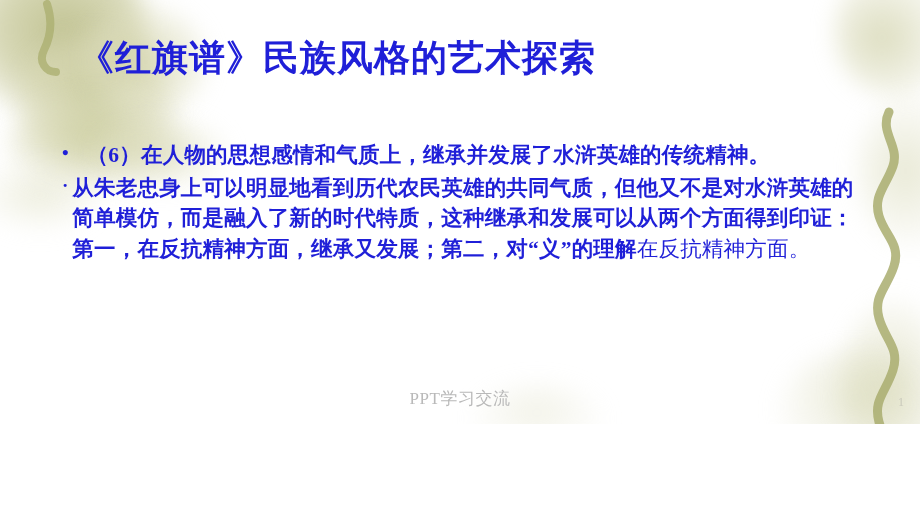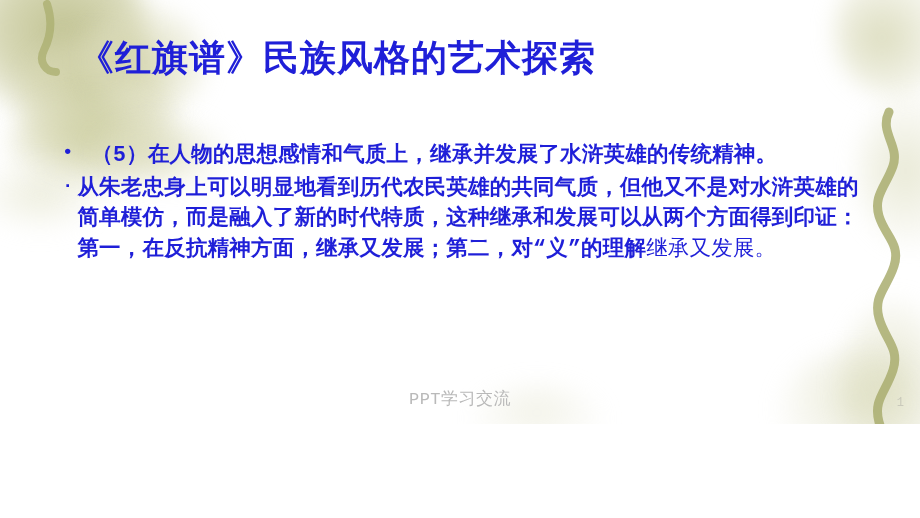--- a/index.html
+++ b/index.html
@@ -6,21 +6,21 @@
     margin: 0;
     padding: 0;
     background: #ffffff;
   }
   #slide {
     position: relative;
     width: 920px;
     height: 424px;
     background: #ffffff;
     overflow: hidden;
-    font-family: Liberation Mono, monospace;
+    font-family: Liberation Serif, serif;
   }
 
   
   .deco-layer {
     position: absolute;
     inset: 0;
     pointer-events: none;
   }
   .blob {
     position: absolute;
@@ -180,26 +180,26 @@
       <path d="M47,4 C53,22 50,38 44,50 C38,62 46,72 56,72" fill="none" stroke="#a9ad6e" stroke-width="8" stroke-linecap="round" opacity="0.75"></path>
     </svg>
   </div>
 
   <div class="title">《红旗谱》民族风格的艺术探索</div>
 
   <div class="body-block">
 
     <div class="bullet bullet-1">
       <span class="dot">•</span>
-      <span class="txt">（5）在人物的思想感情和气质上，继承并发展了水浒英雄的传统精神。</span>
+      <span class="txt">（6）在人物的思想感情和气质上，继承并发展了水浒英雄的传统精神。</span>
     </div>
 
     <div class="bullet bullet-2">
       <span class="dot">·</span>
-      <span class="txt"><span>从朱老忠身上可以明显地看到历代农民英雄的共同气质，但他又不是对水浒英雄的简单模仿，而是融入了新的时代特质，这种继承和发展可以从两个方面得到印证：第一，在反抗精神方面，继承又发展；第二，对“义”的理解</span><span class="tail-normal">继承又发展。</span></span>
+      <span class="txt"><span>从朱老忠身上可以明显地看到历代农民英雄的共同气质，但他又不是对水浒英雄的简单模仿，而是融入了新的时代特质，这种继承和发展可以从两个方面得到印证：第一，在反抗精神方面，继承又发展；第二，对“义”的理解</span><span class="tail-normal">在反抗精神方面。</span></span>
     </div>
 
   </div>
 
   <div class="footer-note">PPT学习交流</div>
   <div class="page-number">1</div>
 
 </div>
 
 </body></html>

